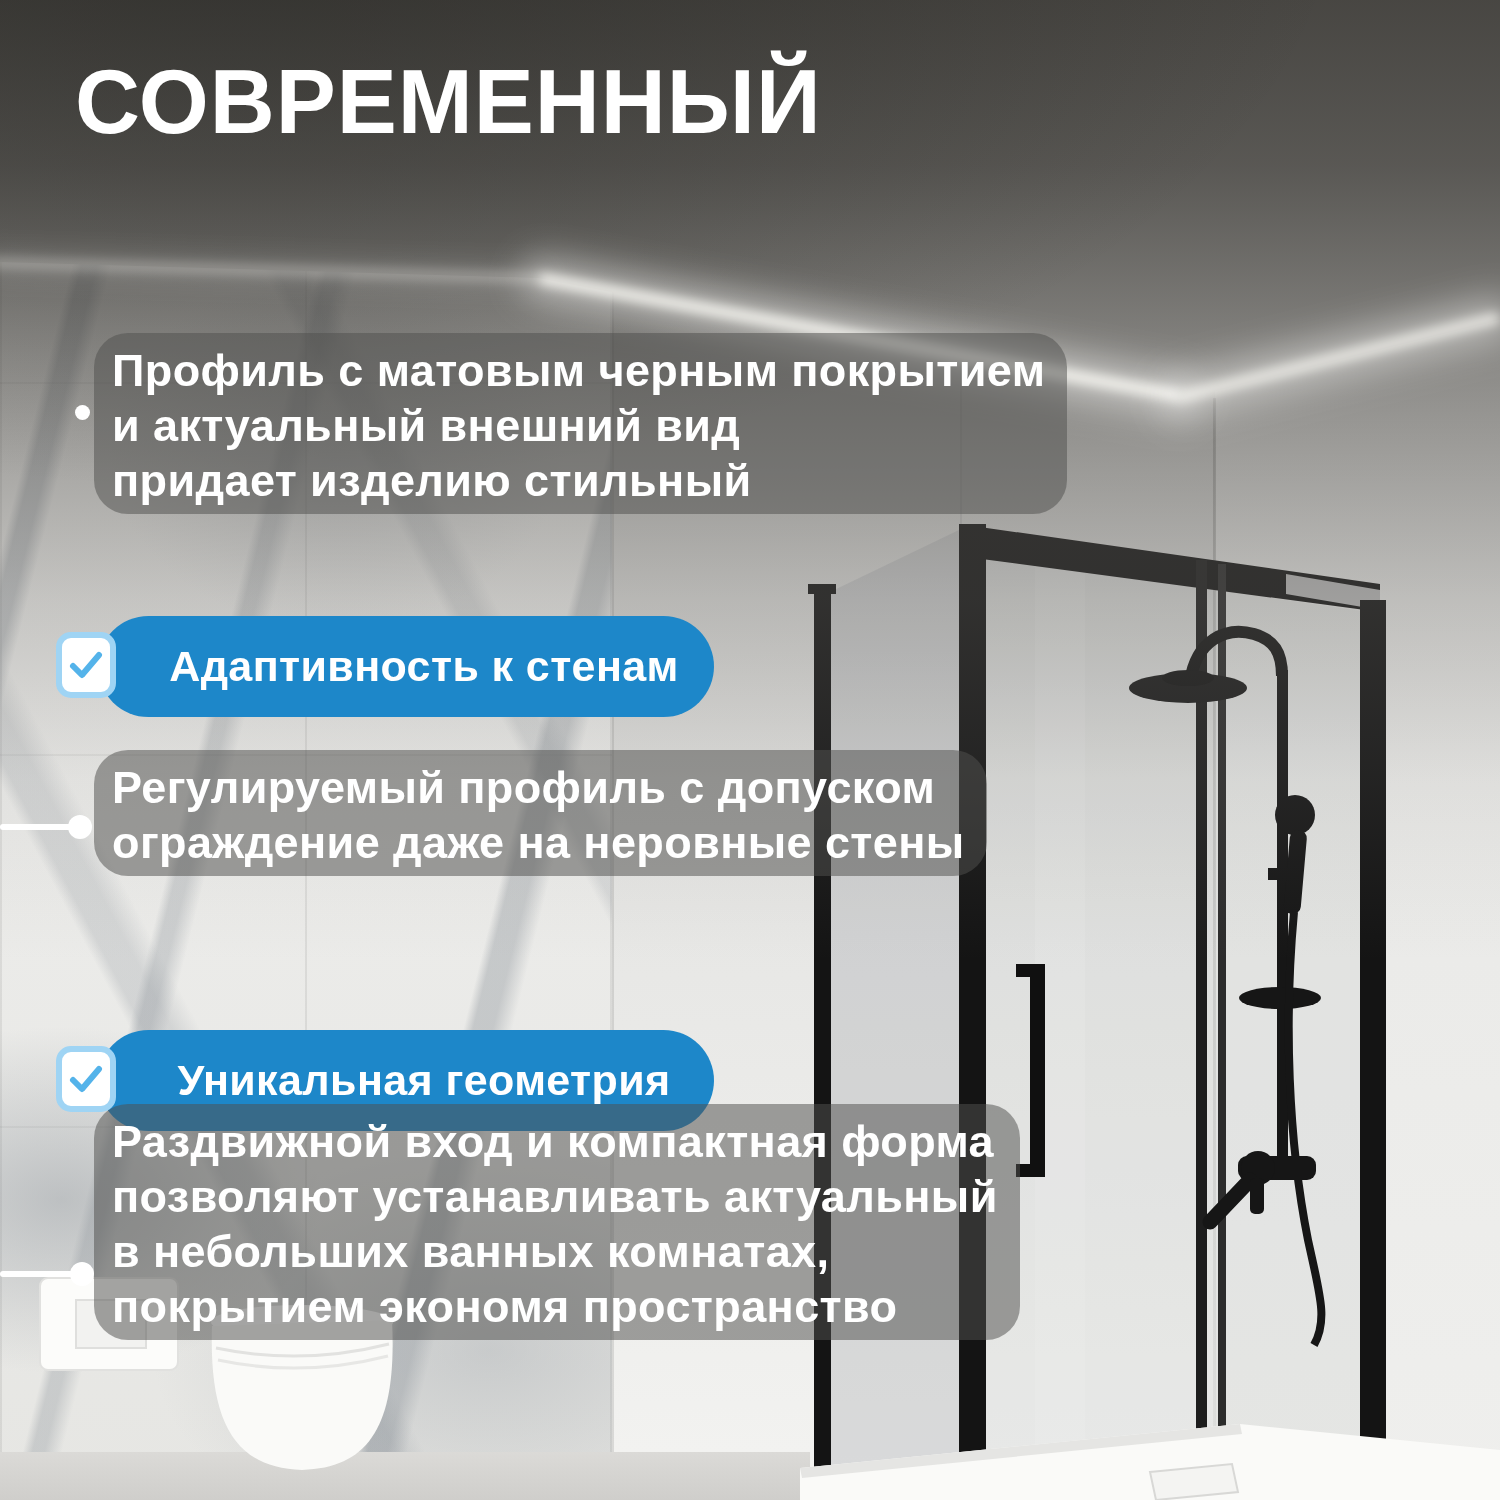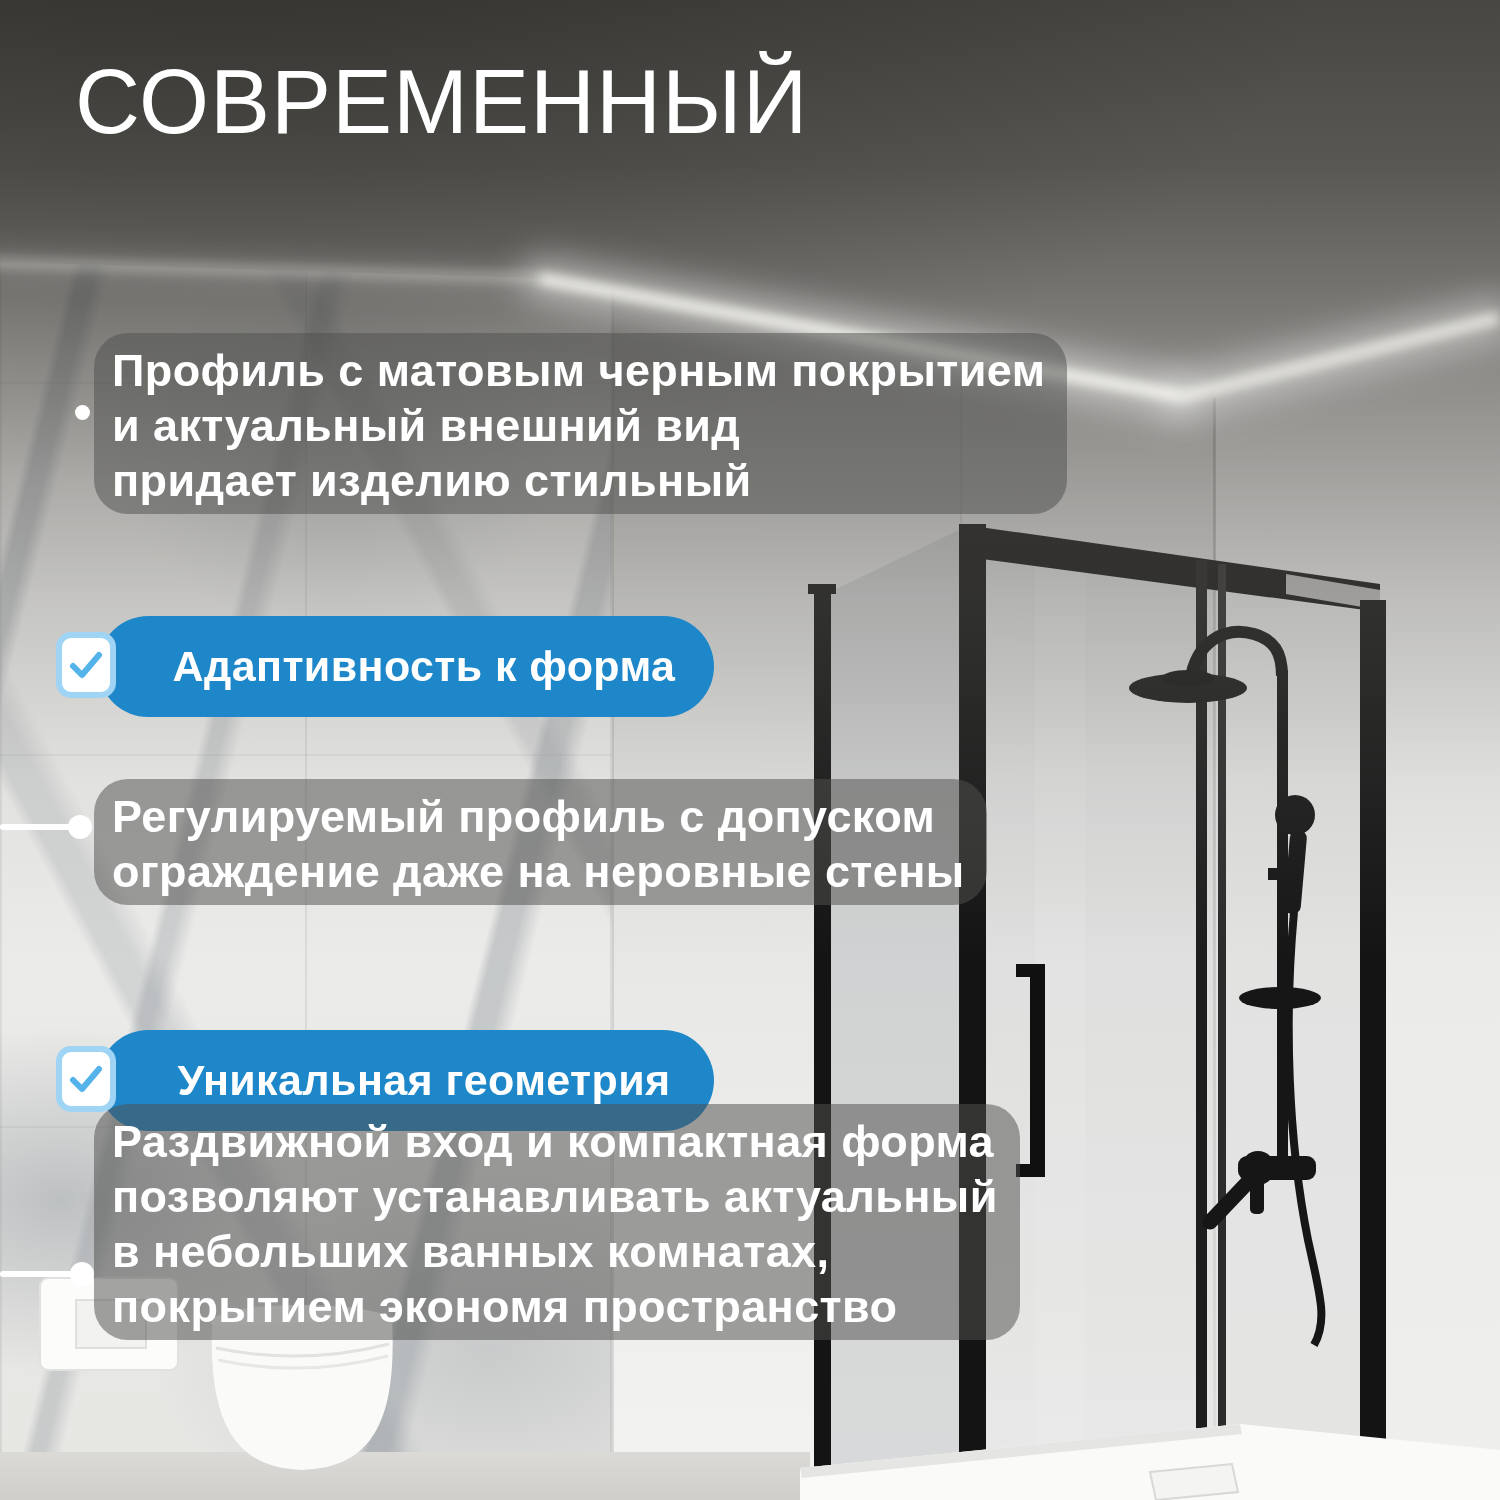--- a/index.html
+++ b/index.html
@@ -50,27 +50,27 @@
   
   .shade{position:absolute;inset:0;z-index:6;pointer-events:none;
     background:
       radial-gradient(130% 70% at 15% -8%, rgba(25,25,22,.45) 0%, rgba(25,25,22,0) 58%),
       linear-gradient(180deg, rgba(58,56,52,.88) 0%, rgba(64,62,58,.80) 11%,
         rgba(78,76,72,.58) 24%, rgba(112,110,106,.32) 40%,
         rgba(148,146,142,.12) 52%, rgba(0,0,0,0) 64%);
   }
   
   .title{position:absolute;left:75px;top:50px;z-index:10;color:var(--text-white,#fff);
-    font-size:90px;line-height:104px;font-weight:400;letter-spacing:1px;white-space:nowrap;}
+    font-size:90px;line-height:104px;font-weight:700;letter-spacing:1px;white-space:nowrap;}
   .note{position:absolute;z-index:10;background:var(--note-overlay,rgba(80,80,78,.52));
     border-radius:34px;color:var(--text-white,#fff);font-weight:700;font-size:45px;
     line-height:55px;letter-spacing:.4px;padding:10px 22px 6px 18px;width:max-content;}
   .nline{white-space:nowrap;}
   .note1{left:94px;top:333px;}
-  .note2{left:94px;top:750px;margin-top:29px;}
+  .note2{left:94px;top:750px;}
   .note3{left:94px;top:1104px;}
   .bullet{position:absolute;left:75px;top:405px;width:15px;height:15px;border-radius:50%;
     background:#fff;z-index:10;}
   .cline{position:absolute;left:0;height:6px;background:#fff;z-index:10;border-radius:3px;}
   .cline1{top:824px;width:72px;}
   .cline2{top:1271px;width:74px;}
   .cdot{position:absolute;width:24px;height:24px;border-radius:50%;background:#fff;z-index:10;}
   .cdot1{left:68px;top:815px;}
   .cdot2{left:70px;top:1262px;}
   .badge{position:absolute;left:98px;width:616px;height:101px;box-sizing:border-box;z-index:10;
@@ -173,21 +173,21 @@
   </div>
 
   <span class="bullet"></span>
   <div class="note note1">
     <div class="nline">Профиль с матовым черным покрытием</div>
     <div class="nline">и актуальный внешний вид</div>
     <div class="nline">придает изделию стильный</div>
   </div>
 
   <div class="badge badge1">
-    <span>Адаптивность к форма</span>
+    <span>Адаптивность к стенам</span>
   </div>
   <div class="checkbox checkbox1">
     <svg viewBox="0 0 36 30">
       <path d="M5 16 L14 25 L31 5" fill="none" style="stroke:var(--checkmark-blue,#54b3ea)" stroke-width="6" stroke-linecap="round" stroke-linejoin="round"></path>
     </svg>
   </div>
 
   <div class="cline cline1"></div>
   <div class="cdot cdot1"></div>
   <div class="note note2">

